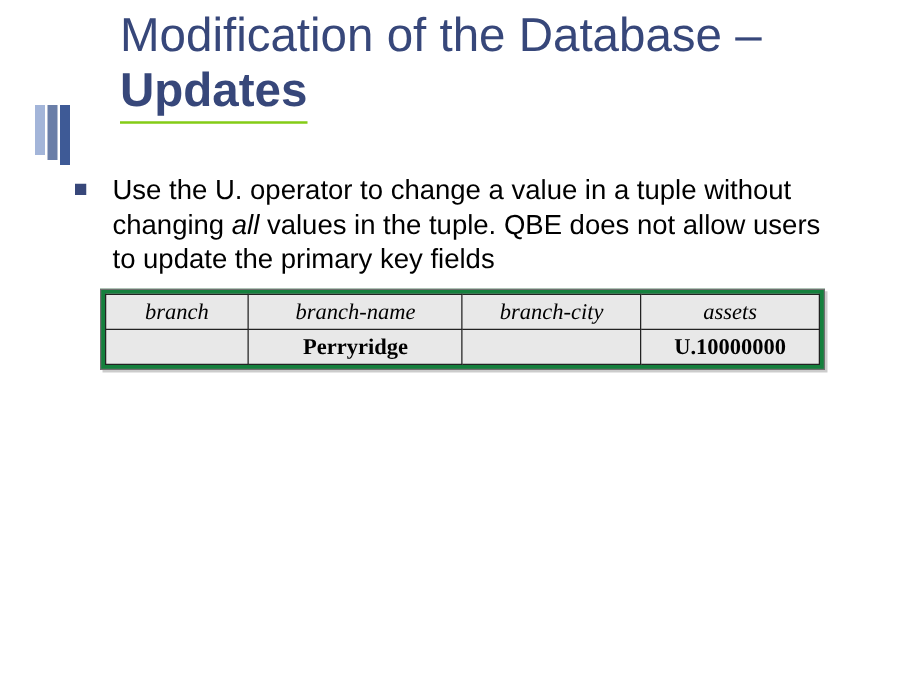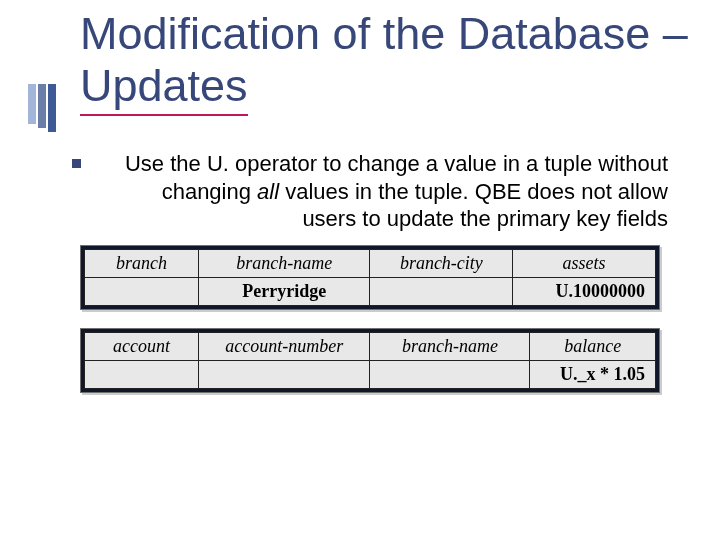--- a/index.html
+++ b/index.html
@@ -28,44 +28,44 @@
   }
   .accent-bars .bar {
     width: 8px;
     height: 44px;
   }
   .bar.b1 { background: #a3b5d9; height: 40px; }
   .bar.b2 { background: #6a7ea8; height: 44px; }
   .bar.b3 { background: #3e5a96; height: 48px; }
   .title {
     position: absolute;
-    left: 80px;
+    left: 96px;
     top: 8px;
     right: 20px;
-    font-size: 45px;
+    font-size: 38px;
     line-height: 1.15;
     font-family: Verdana, Arial, sans-serif;
     color: #37477a;
   }
   .title .underline {
-    border-bottom: 2px solid #be185d;
+    border-bottom: 2px solid #84cc16;
     display: inline-block;
     padding-bottom: 2px;
+    font-weight: bold;
   }
   .body {
     position: absolute;
     left: 60px;
     top: 138px;
     right: 40px;
   }
   ul.bullets {
     list-style: none;
-    margin: 12px;
+    margin: 0;
     padding: 0;
-    text-align: right;
   }
   ul.bullets > li {
     position: relative;
     padding-left: 30px;
     font-size: 22px;
     line-height: 1.25;
     color: #000;
     margin-bottom: 10px;
   }
   ul.bullets > li::before {
@@ -75,21 +75,21 @@
     top: 9px;
     width: 9px;
     height: 9px;
     background: #37477a;
   }
   .italic { font-style: italic; }
   .table-wrap {
     margin: 8px 20px 18px 20px;
     box-shadow: 2px 2px 0 rgba(0,0,0,0.2);
     border: 1px solid #707070;
-    background: #0f172a;
+    background: #15803d;
     padding: 3px;
   }
   table.qbe {
     width: 100%;
     border-collapse: collapse;
     background: #e8e8e8;
     font-size: 18px;
   }
   table.qbe th, table.qbe td {
     border: 1px solid #222;
@@ -138,40 +138,22 @@
             <tr>
           <th style="width:20%">branch</th>
           <th style="width:30%">branch-name</th>
           <th style="width:25%">branch-city</th>
           <th style="width:25%">assets</th>
         </tr>
         <tr class="divider-line">
           <td></td>
           <td>Perryridge</td>
           <td></td>
-          <td style="text-align:right">U.10000000</td>
+          <td style="">U.10000000</td>
         </tr>
       </tbody>
         </table>
     </div>
 
 
-    <div class="table-wrap">
-      <table class="qbe">
-        <tbody>
-            <tr>
-          <th style="width:20%">account</th>
-          <th style="width:30%">account-number</th>
-          <th style="width:28%">branch-name</th>
-          <th style="width:22%">balance</th>
-        </tr>
-        <tr class="divider-line">
-          <td></td>
-          <td></td>
-          <td></td>
-          <td style="text-align:right">U._x * 1.05</td>
-        </tr>
-      </tbody>
-        </table>
-    </div>
 
   </div>
 </div>
 
 </body></html>

